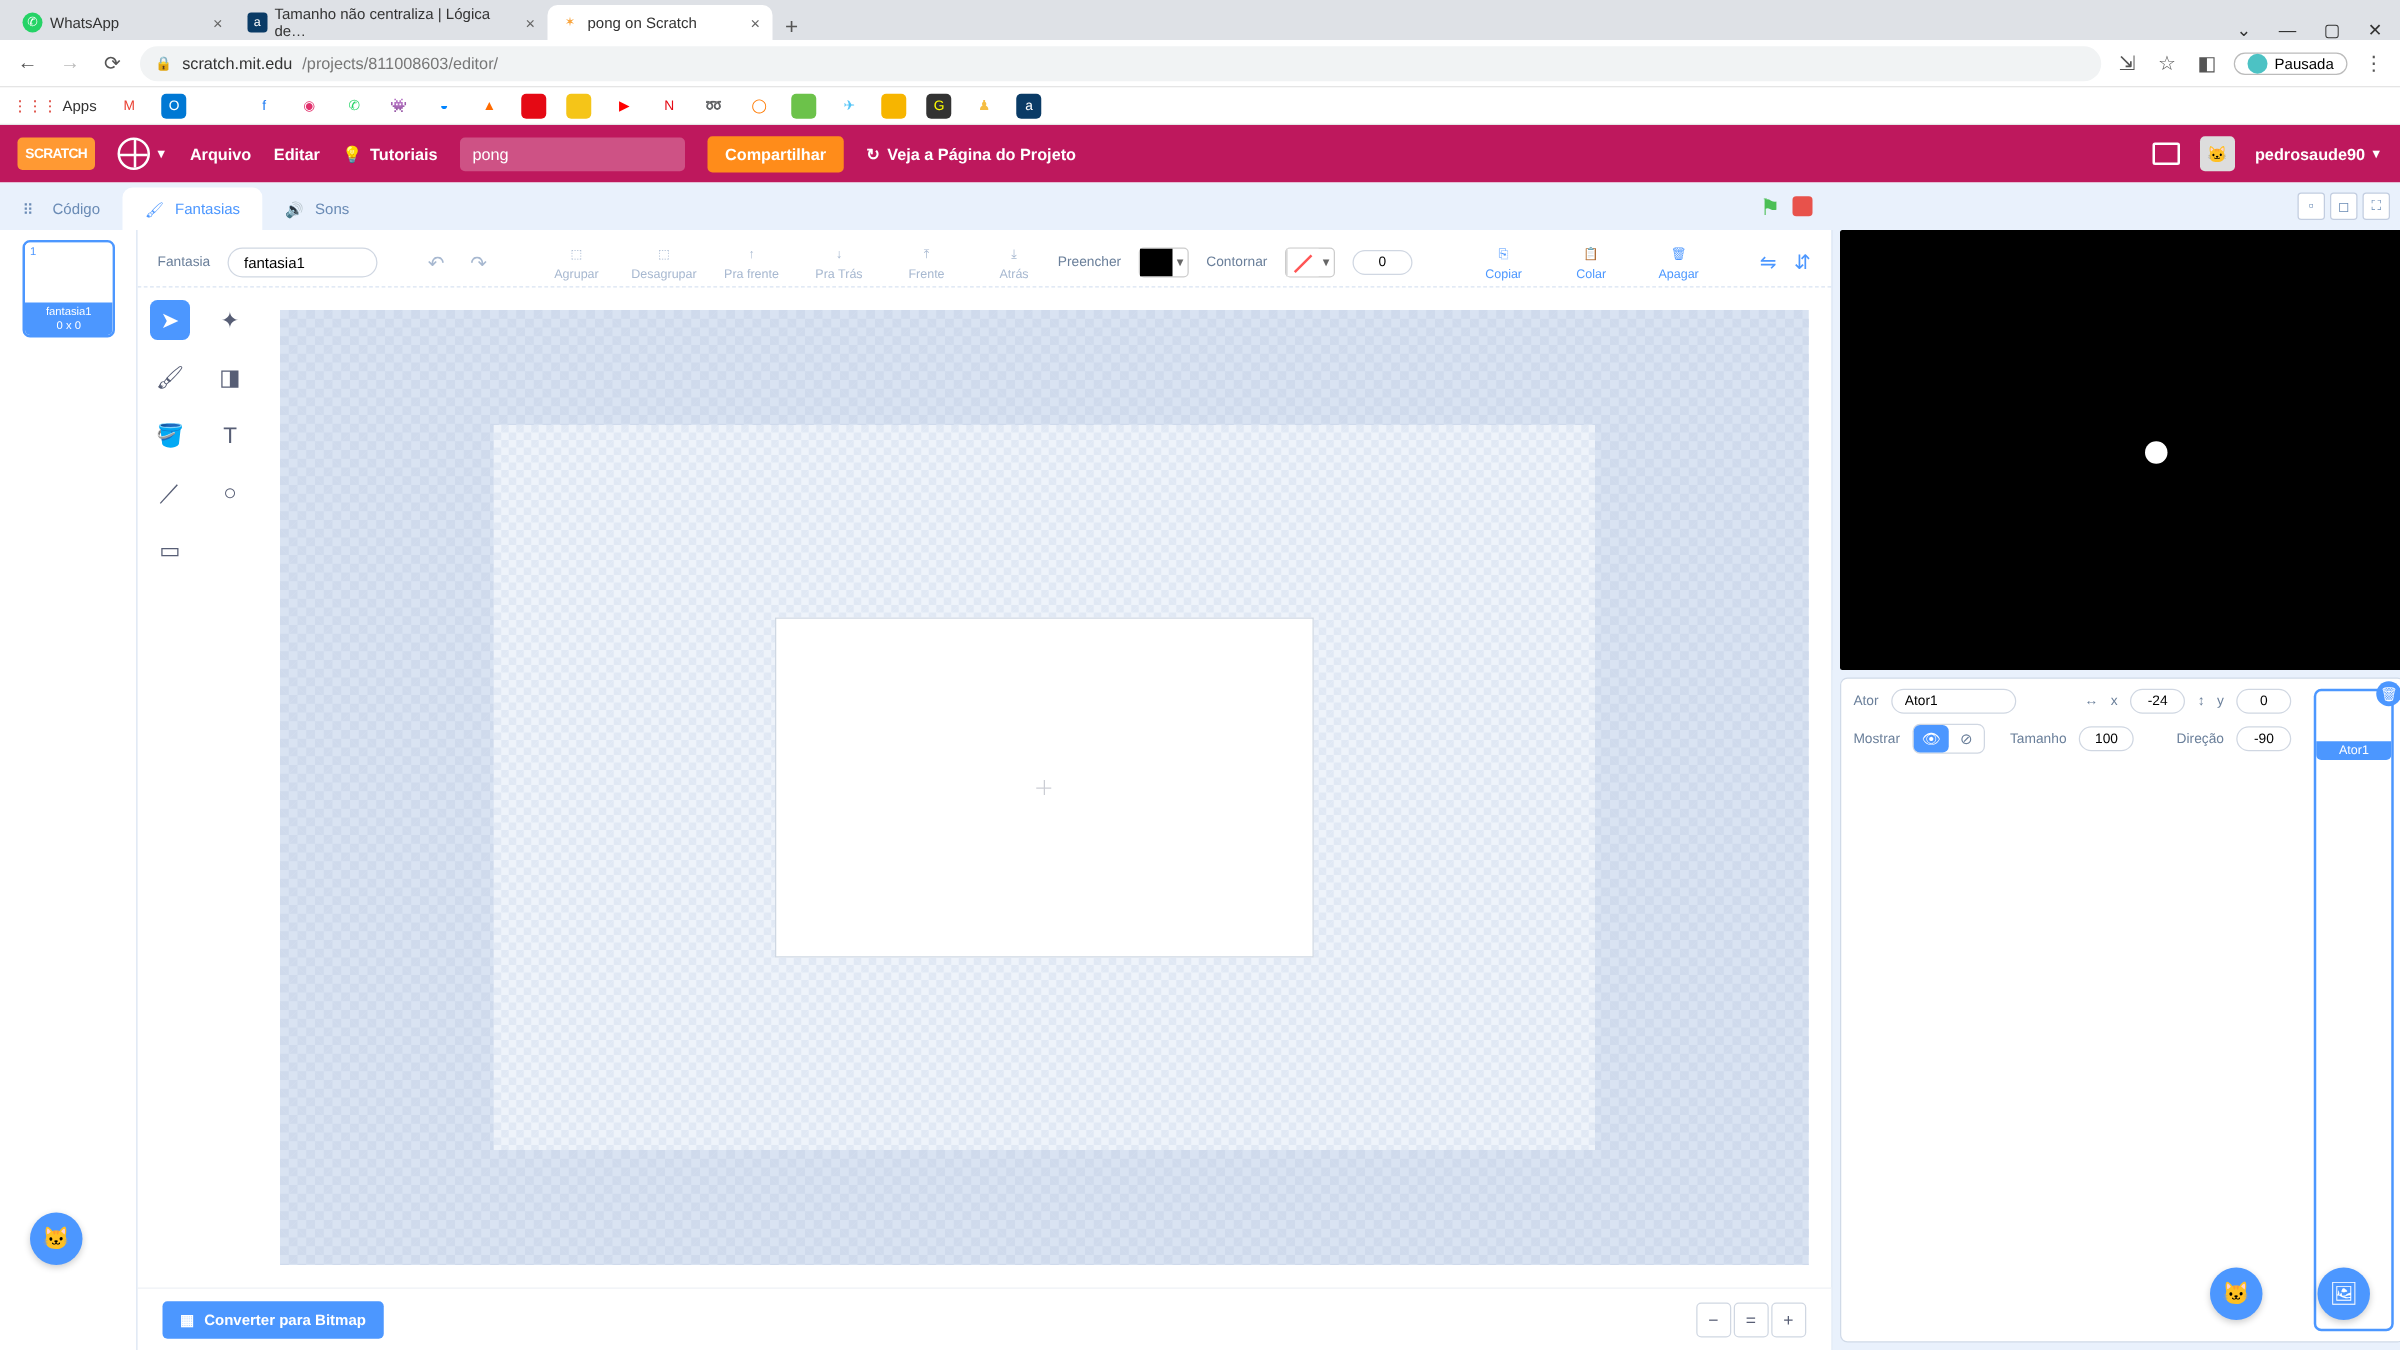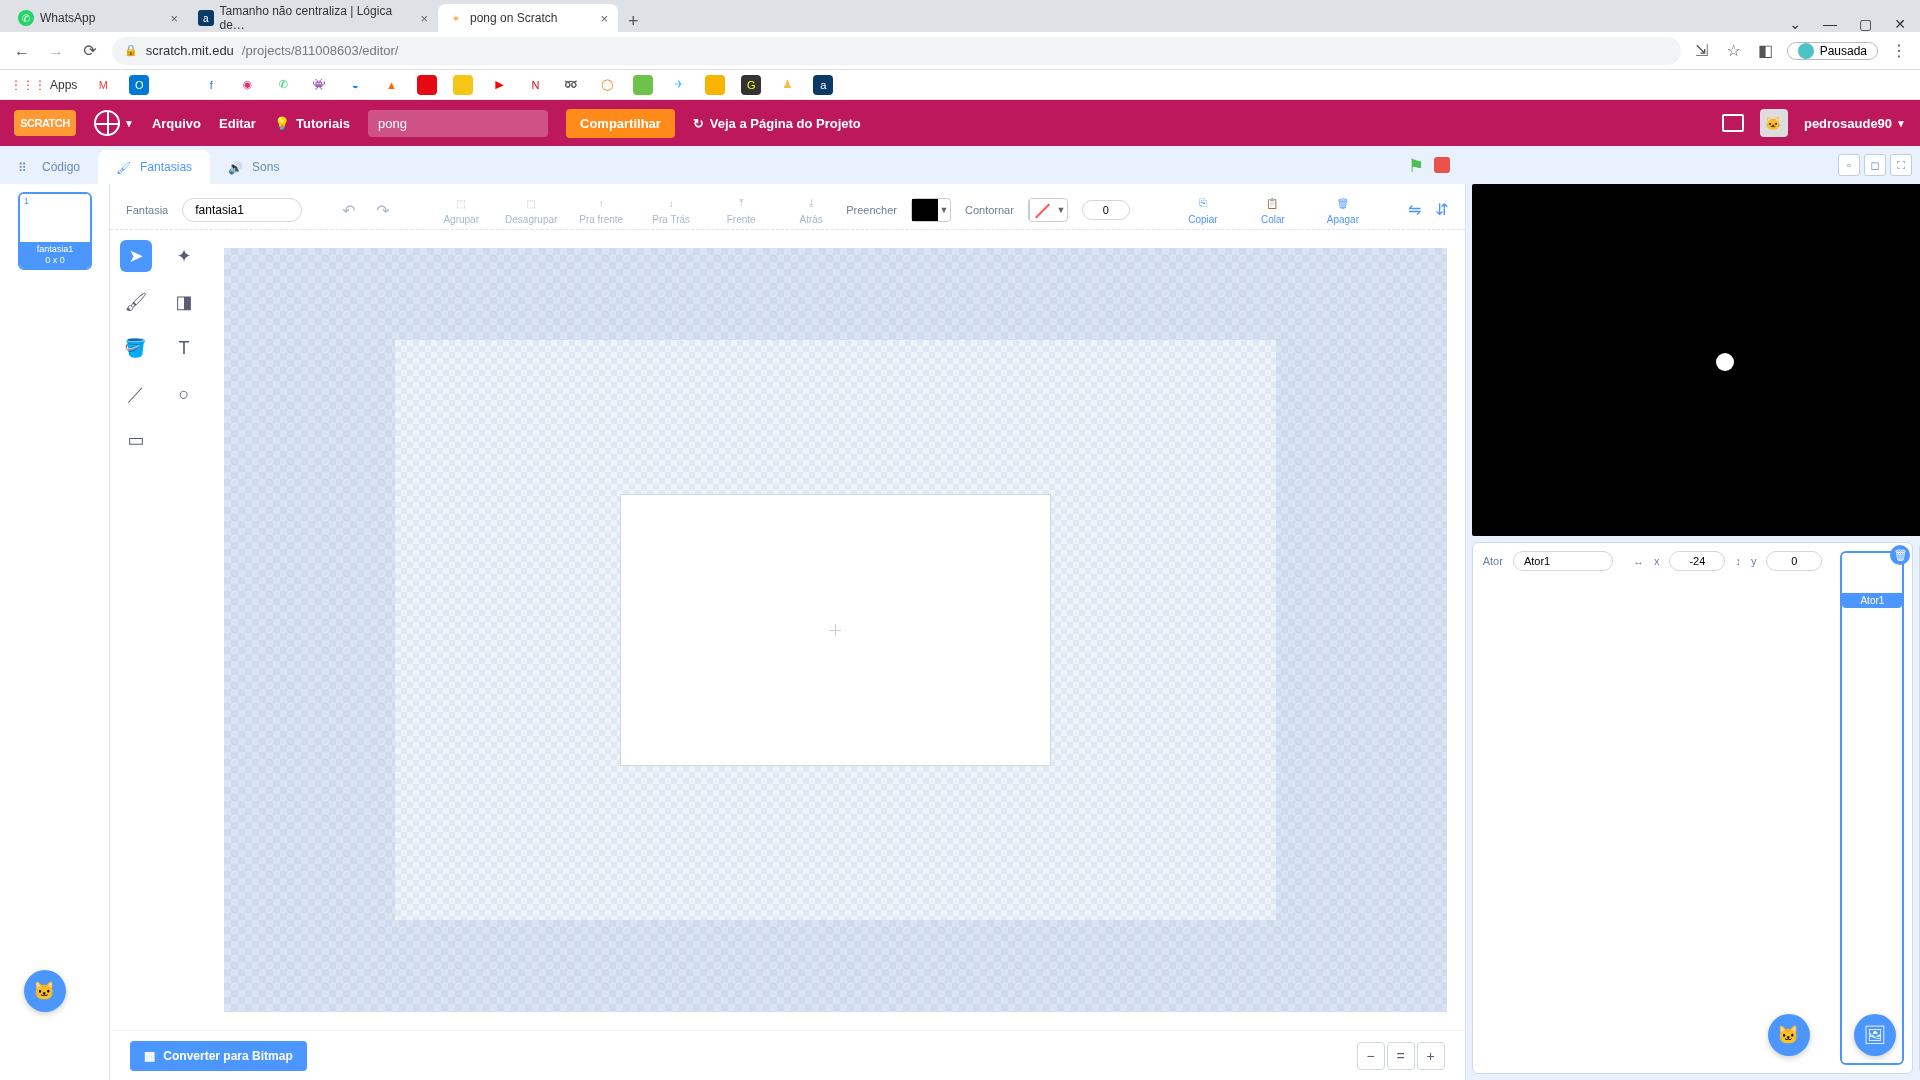--- a/index.html
+++ b/index.html
@@ -108,21 +108,21 @@
 .stage-mode{ margin-left:auto; display:flex; gap:4px;}
 .smbtn{ width:22px; height:22px; border:1px solid #c2cde0; border-radius:3px; display:flex; align-items:center; justify-content:center; font-size:11px; color:#6a8bb5; background:#fff;}
 .stage-view{ margin: 0 6px; background:#000; height:352px; border-radius:2px; position:relative;}
 .ball{ position:absolute; width:18px; height:18px; background:#fff; border-radius:50%; left:48%; top:48%;}
 
 .sprite-panel{ flex:1; display:flex; gap:6px; padding:6px; background:#e9f1fc;}
 .sp-left{ flex:1; background:#fff; border-radius:6px; border:1px solid #d0dae8; display:flex; flex-direction:row;}
 .sp-info{ padding:8px 10px; display:flex; flex-direction:column; gap:8px; font-size:11px; color:#6a7f9a;}
 .sp-row{ display:flex; align-items:center; gap:10px;}
 .sp-in{ border:1px solid #d0d7e2; border-radius:20px; padding:3px 10px; font-size:11px; width:100px; text-align:left;}
-.sp-in.small{width:56px; text-align:center;}
+.sp-in.small{width:44px; text-align:center;}
 .eye-toggle{ display:flex; border:1px solid #d0d7e2; border-radius:6px;}
 .eye-opt{ width:28px; height:22px; display:flex; align-items:center; justify-content:center; font-size:12px;}
 .eye-opt.sel{ background:#4c97ff; color:#fff; border-radius:5px;}
 .sprite-list{ flex:1; padding:8px; display:flex; gap:8px; align-content:start;}
 .sprite-item{ width:64px; border:2px solid #4c97ff; border-radius:6px; background:#fff; position:relative;}
 .sprite-item .sicon{height:40px;}
 .sprite-item .slbl{ background:#4c97ff; color:#fff; font-size:10px; text-align:center; padding:2px; border-radius:0 0 4px 4px;}
 .sprite-del{ position:absolute; right:-8px; top:-8px; width:20px; height:20px; background:#4c97ff; border-radius:50%; color:#fff; font-size:11px; display:flex; align-items:center; justify-content:center;}
 
 .stage-col{ width:104px; background:#fff; border-radius:6px; border:1px solid #d0dae8; display:flex; flex-direction:column; align-items:center; padding:8px; gap:6px;}
@@ -393,20 +393,33 @@
             <span>Ator</span>
             <input class="sp-in" value="Ator1" style="">
             <span style="flex:1"></span>
             <span>↔</span>
             <span>x</span>
             <input class="sp-in small" value="-24" style="">
             <span>↕</span>
             <span>y</span>
             <input class="sp-in small" value="0" style="">
           </div>
+          <div class="sp-row">
+            <span>Mostrar</span>
+            <div class="eye-toggle">
+              <div class="eye-opt sel">👁</div>
+              <div class="eye-opt">⊘</div>
+            </div>
+            <span style="flex:1"></span>
+            <span>Tamanho</span>
+            <input class="sp-in small" value="100" style="">
+            <span style="width:14px"></span>
+            <span>Direção</span>
+            <input class="sp-in small" value="-90" style="">
+          </div>
         </div>
         <div class="sprite-list">
           <div class="sprite-item">
             <div class="sprite-del">🗑</div>
             <div class="sicon"></div>
             <div class="slbl">Ator1</div>
           </div>
         </div>
       </div>
       <div class="stage-col">

